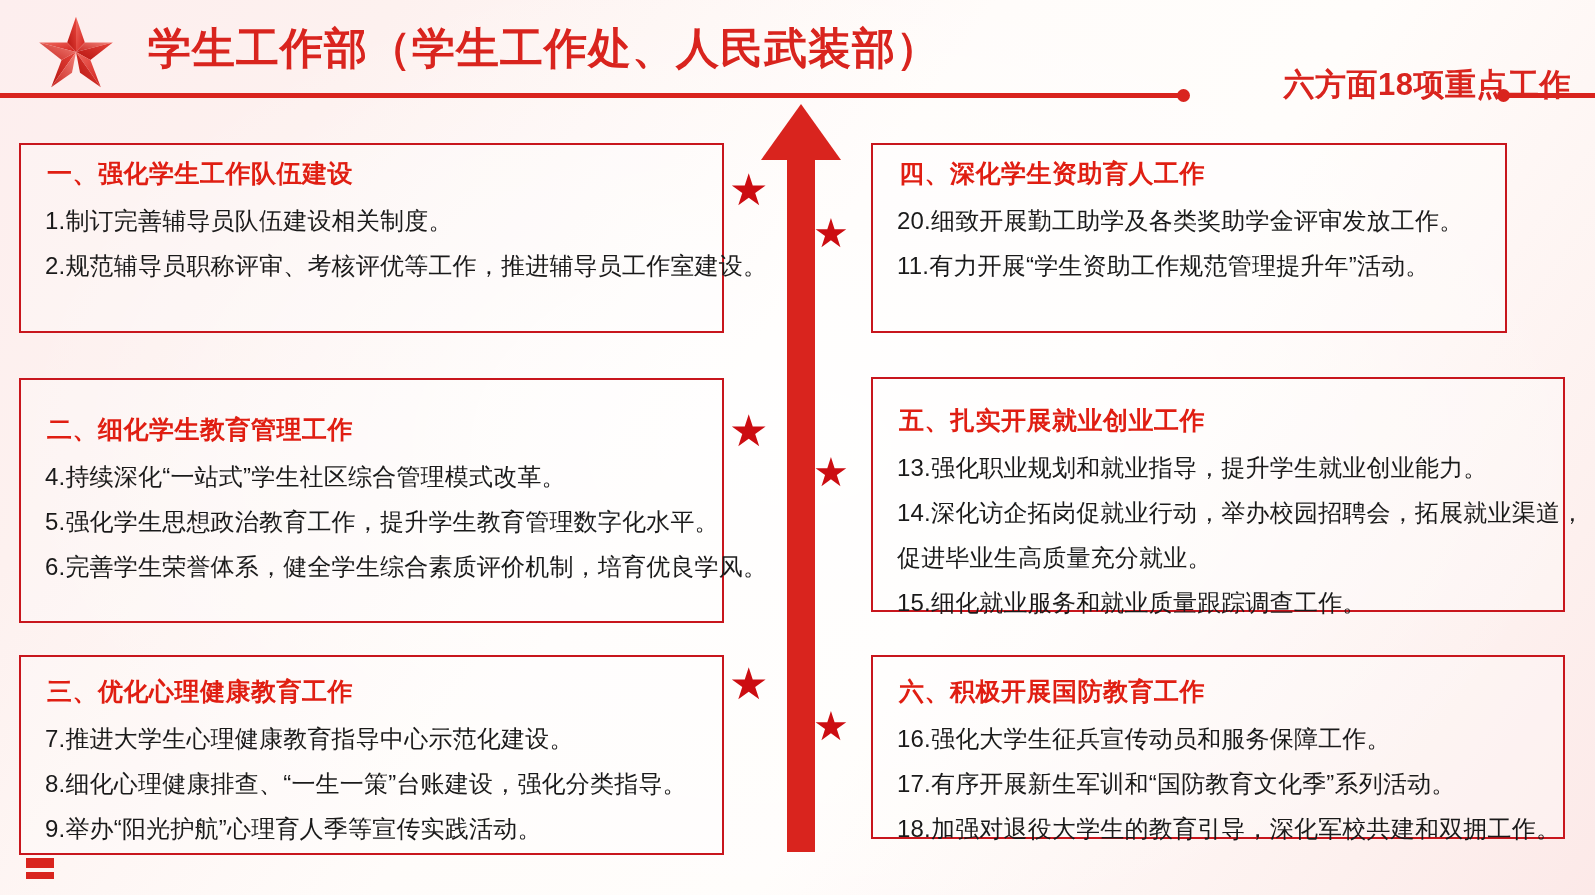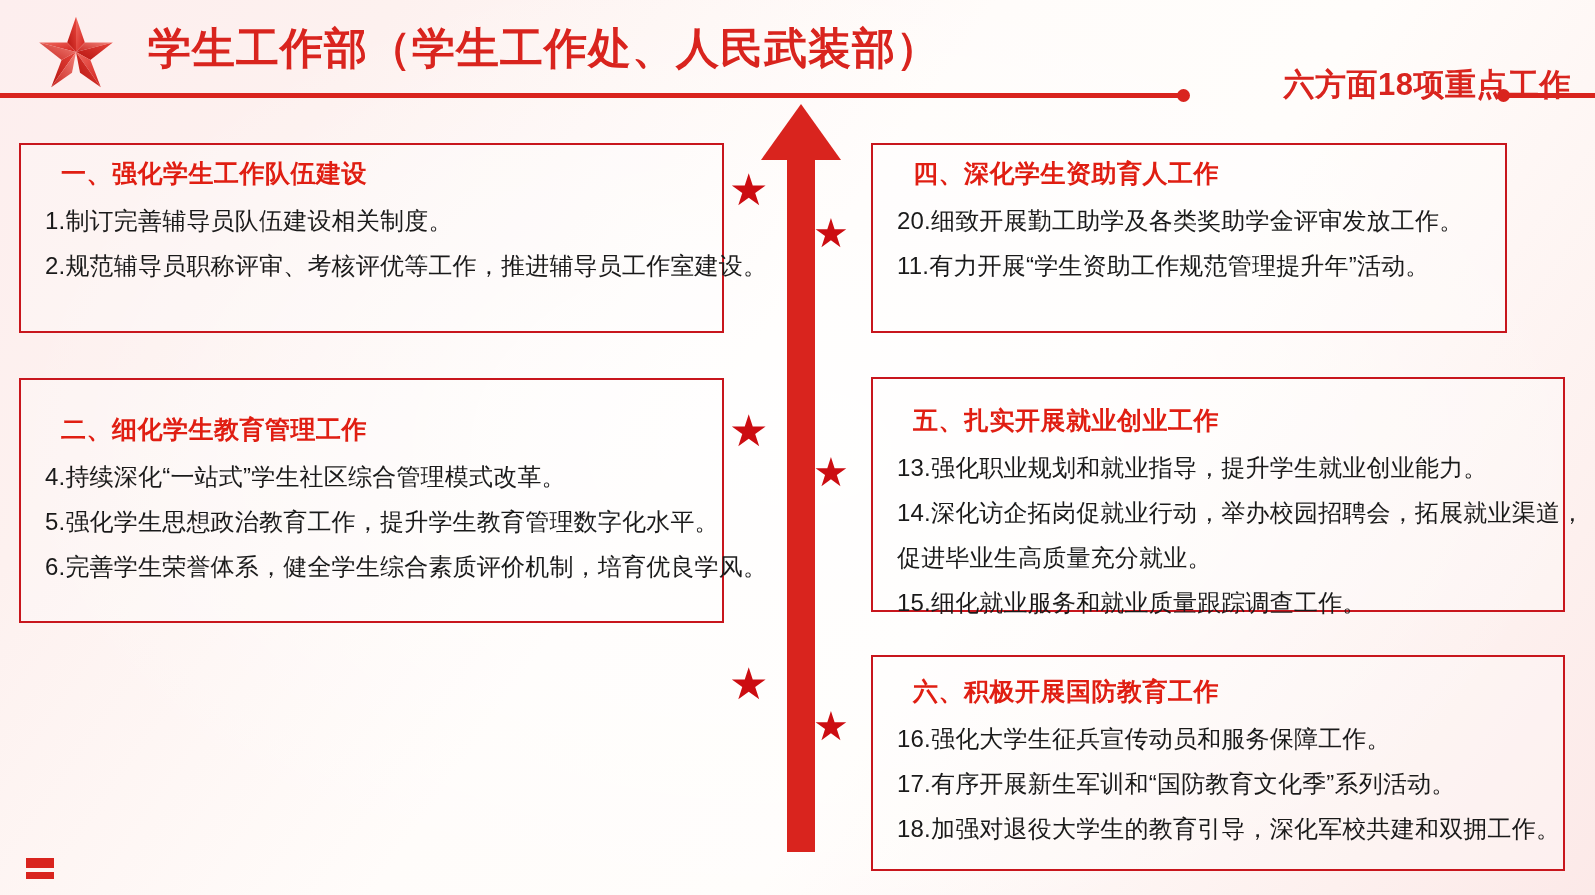--- a/index.html
+++ b/index.html
@@ -154,39 +154,39 @@
     left: 24px;
     top: 0;
     width: 720px;
   }
   .box-title {
     font-size: 25px;
     font-weight: bold;
     color: #e01e12;
     letter-spacing: 0.5px;
     white-space: nowrap;
-    margin: 0 0 8px 16px;
+    margin: 0 0 8px 2px;
   }
   .box-item {
     font-size: 24px;
     color: #1a1a1a;
     line-height: 45px;
     white-space: nowrap;
     letter-spacing: 0.2px;
   }
   .box-item.wrap { white-space: normal; }
 
   
   #box-1 { left: 19px;  top: 143px; width: 705px; height: 190px; }
   #box-2 { left: 19px;  top: 378px; width: 705px; height: 245px; }
   #box-3 { left: 19px;  top: 655px; width: 705px; height: 200px; }
   
   #box-4 { left: 871px; top: 143px; width: 636px; height: 190px; }
   #box-5 { left: 871px; top: 377px; width: 694px; height: 235px; }
-  #box-6 { left: 871px; top: 655px; width: 694px; height: 216px; }
+  #box-6 { left: 871px; top: 655px; width: 694px; height: 184px; }
 
   #box-1 .box-inner { top: 12px; }
   #box-2 .box-inner { top: 33px; }
   #box-3 .box-inner { top: 18px; }
   #box-4 .box-inner { top: 12px; width: 690px; }
   #box-5 .box-inner { top: 25px; width: 690px; }
   #box-6 .box-inner { top: 18px; width: 690px; }
 </style>
 </head>
 <body>
@@ -258,20 +258,28 @@
 
   <div class="box" id="box-2">
     <div class="box-inner">
       <div class="box-title">二、细化学生教育管理工作</div>
       <div class="box-item">4.持续深化“一站式”学生社区综合管理模式改革。</div>
       <div class="box-item">5.强化学生思想政治教育工作，提升学生教育管理数字化水平。</div>
       <div class="box-item">6.完善学生荣誉体系，健全学生综合素质评价机制，培育优良学风。</div>
     </div>
   </div>
 
+  <div class="box" id="box-3">
+    <div class="box-inner">
+      <div class="box-title">三、优化心理健康教育工作</div>
+      <div class="box-item">7.推进大学生心理健康教育指导中心示范化建设。</div>
+      <div class="box-item">8.细化心理健康排查、“一生一策”台账建设，强化分类指导。</div>
+      <div class="box-item">9.举办“阳光护航”心理育人季等宣传实践活动。</div>
+    </div>
+  </div>
 
   <div class="box" id="box-4">
     <div class="box-inner">
       <div class="box-title">四、深化学生资助育人工作</div>
       <div class="box-item">20.细致开展勤工助学及各类奖助学金评审发放工作。</div>
       <div class="box-item">11.有力开展“学生资助工作规范管理提升年”活动。</div>
     </div>
   </div>
 
   <div class="box" id="box-5">

